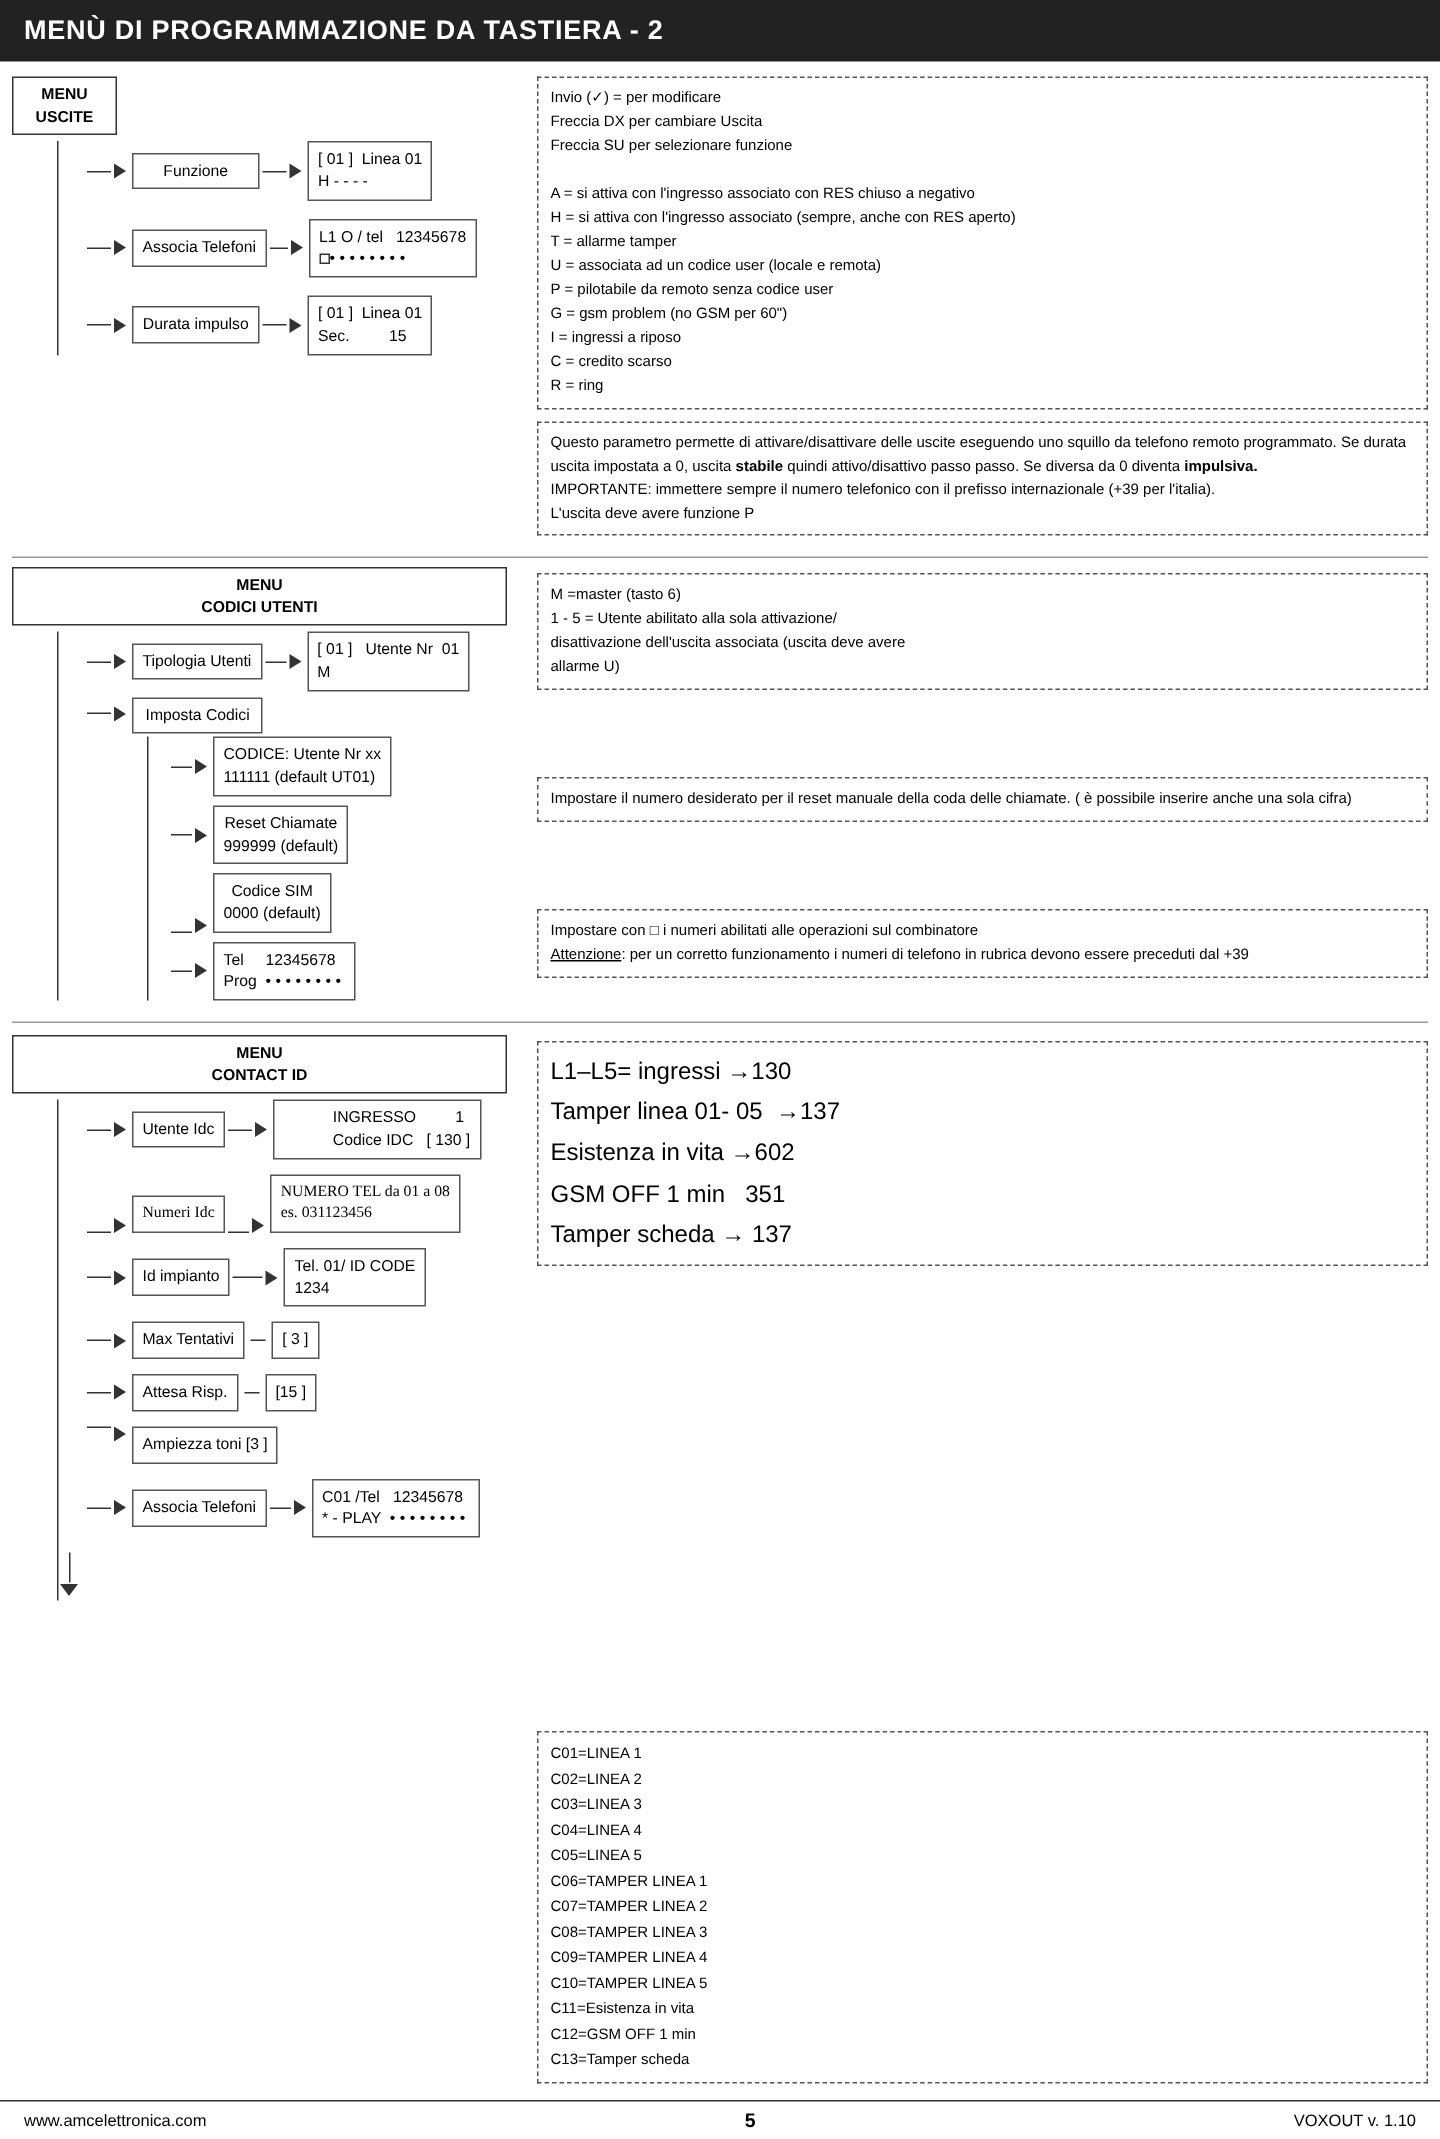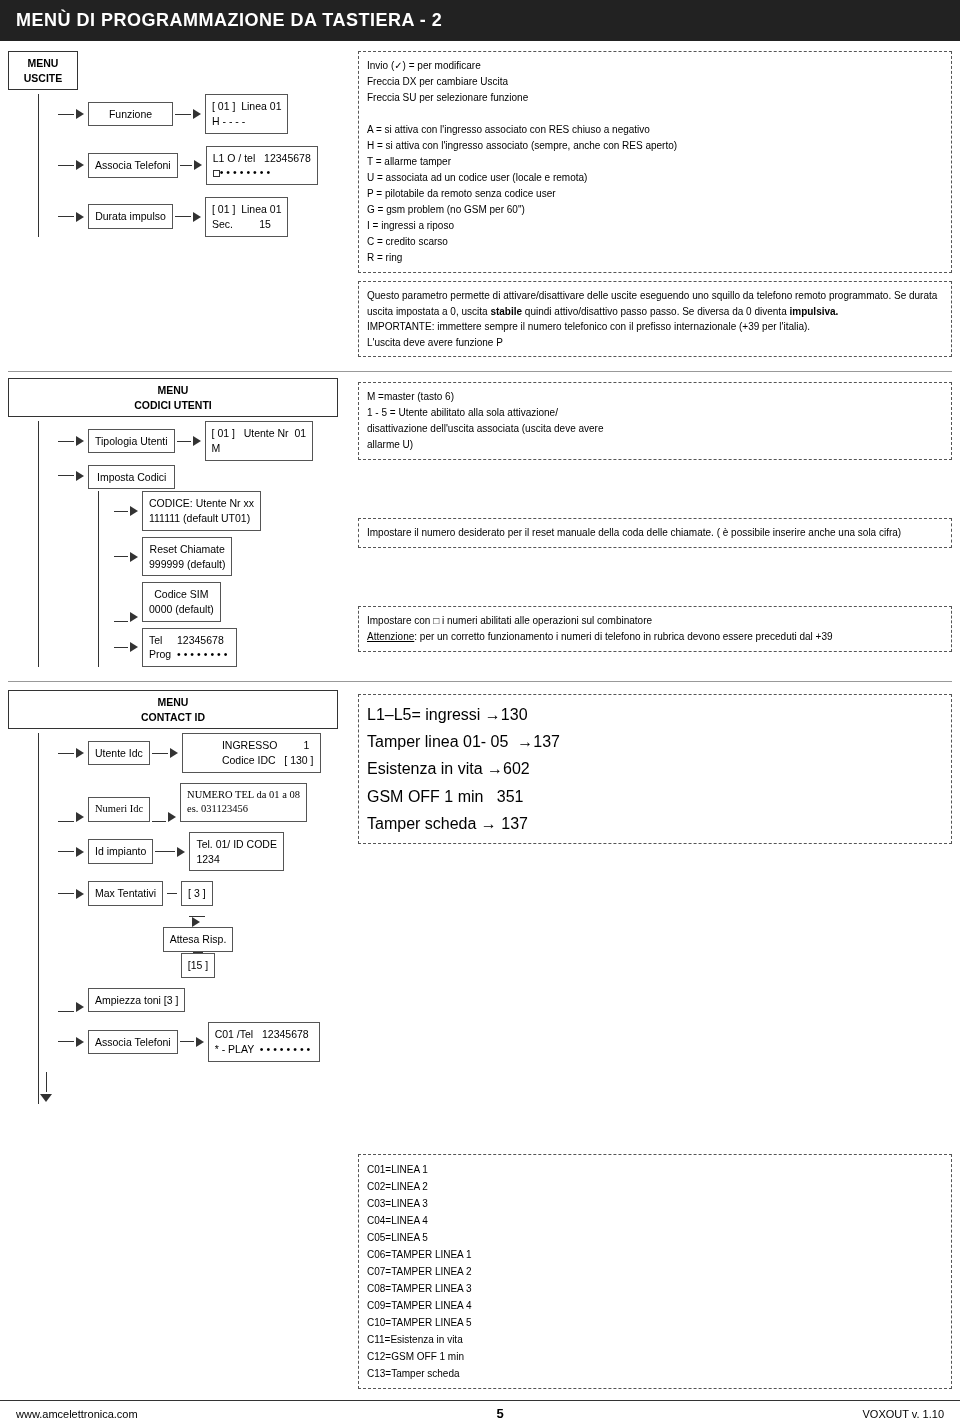--- a/index.html
+++ b/index.html
@@ -323,29 +323,29 @@
           </div>
 
           <div style="display:flex; flex-direction:row; align-items:center; margin-bottom:10px; padding-left:20px;">
             <div style="width:16px; height:1px; background:#333; margin-right:2px;"></div>
             <div class="arrow-right" style="margin-right:4px;"></div>
             <div class="box">Max Tentativi</div>
             <div style="width:10px; height:1px; background:#333; margin-left:4px; margin-right:4px;"></div>
             <div class="box">[ 3 ]</div>
           </div>
 
-          <div style="display:flex; flex-direction:column; align-items:center; margin-bottom:10px; padding-left:20px;">
+          <div style="display:flex; flex-direction:row; align-items:center; margin-bottom:10px; padding-left:20px;">
             <div style="width:16px; height:1px; background:#333; margin-right:2px;"></div>
             <div class="arrow-right" style="margin-right:4px;"></div>
             <div class="box">Attesa Risp.</div>
             <div style="width:10px; height:1px; background:#333; margin-left:4px; margin-right:4px;"></div>
             <div class="box">[15 ]</div>
           </div>
 
-          <div style="display:flex; flex-direction:row; align-items:flex-end; margin-bottom:10px; padding-left:20px;">
+          <div style="display:flex; flex-direction:row; align-items:flex-start; margin-bottom:10px; padding-left:20px;">
             <div style="width:16px; height:1px; background:#333; margin-right:2px;"></div>
             <div class="arrow-right" style="margin-right:4px;"></div>
             <div class="box">Ampiezza toni  [3 ]</div>
           </div>
 
           <div style="display:flex; flex-direction:row; align-items:center; margin-bottom:10px; padding-left:20px;">
             <div style="width:16px; height:1px; background:#333; margin-right:2px;"></div>
             <div class="arrow-right" style="margin-right:4px;"></div>
             <div class="box">Associa Telefoni</div>
             <div style="width:14px; height:1px; background:#333; margin-left:2px; margin-right:2px;"></div>

